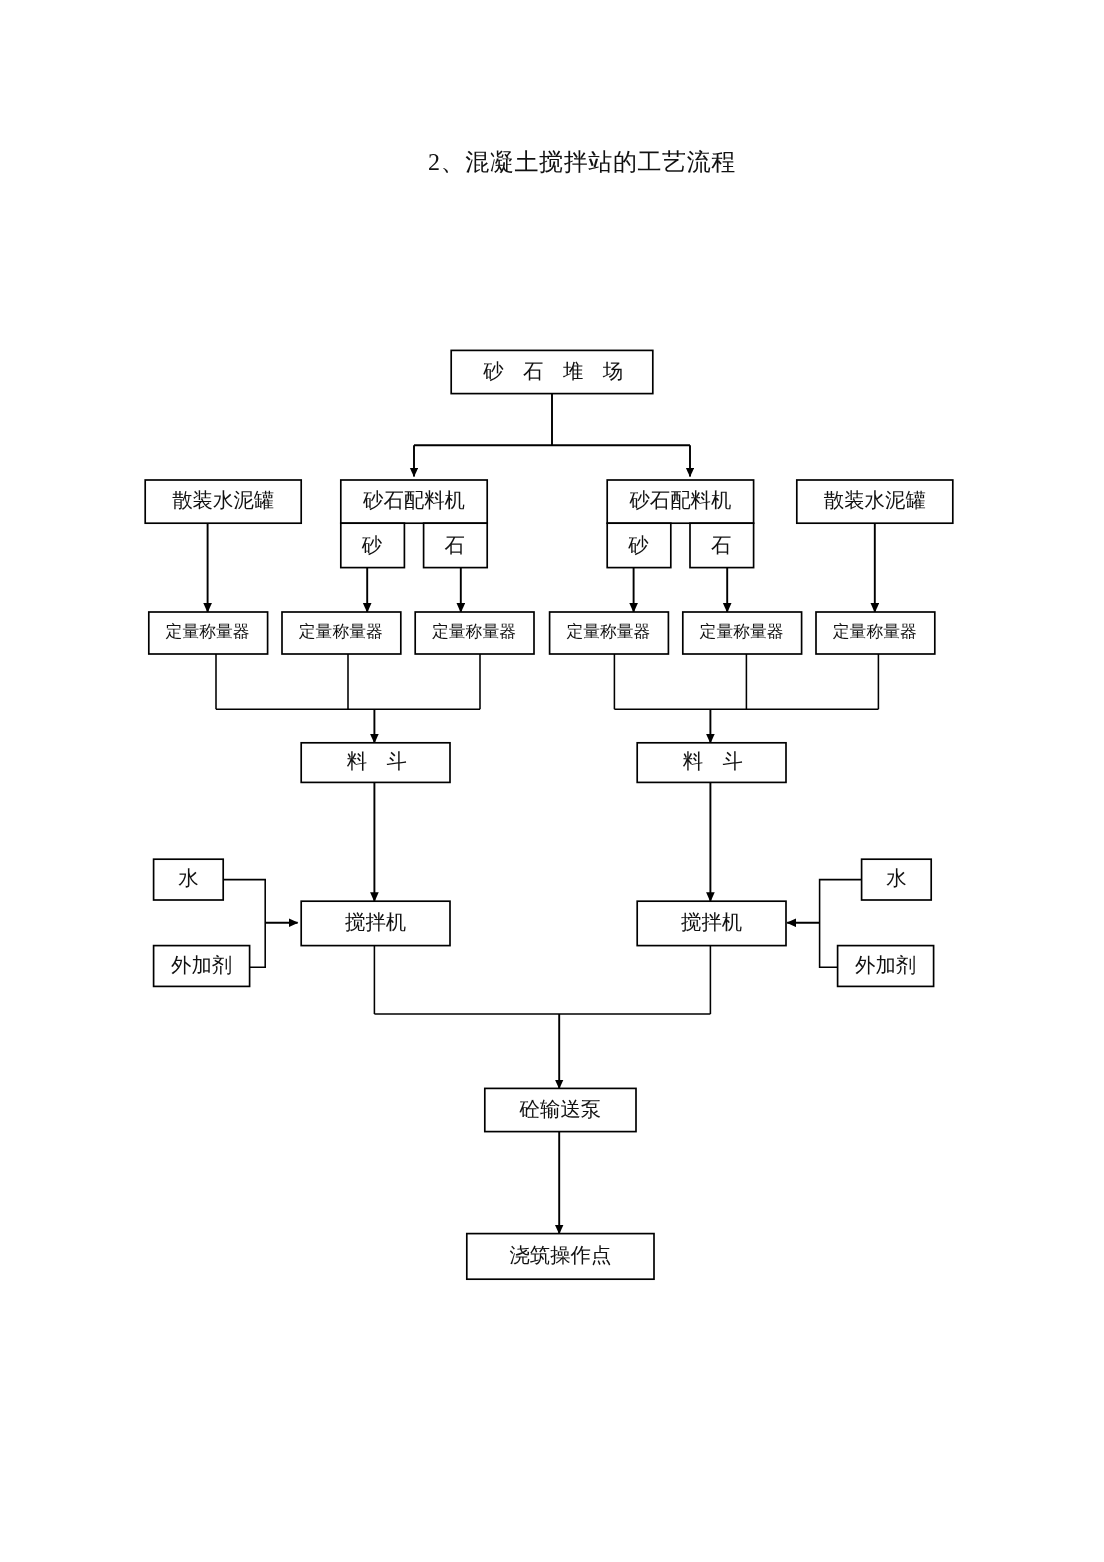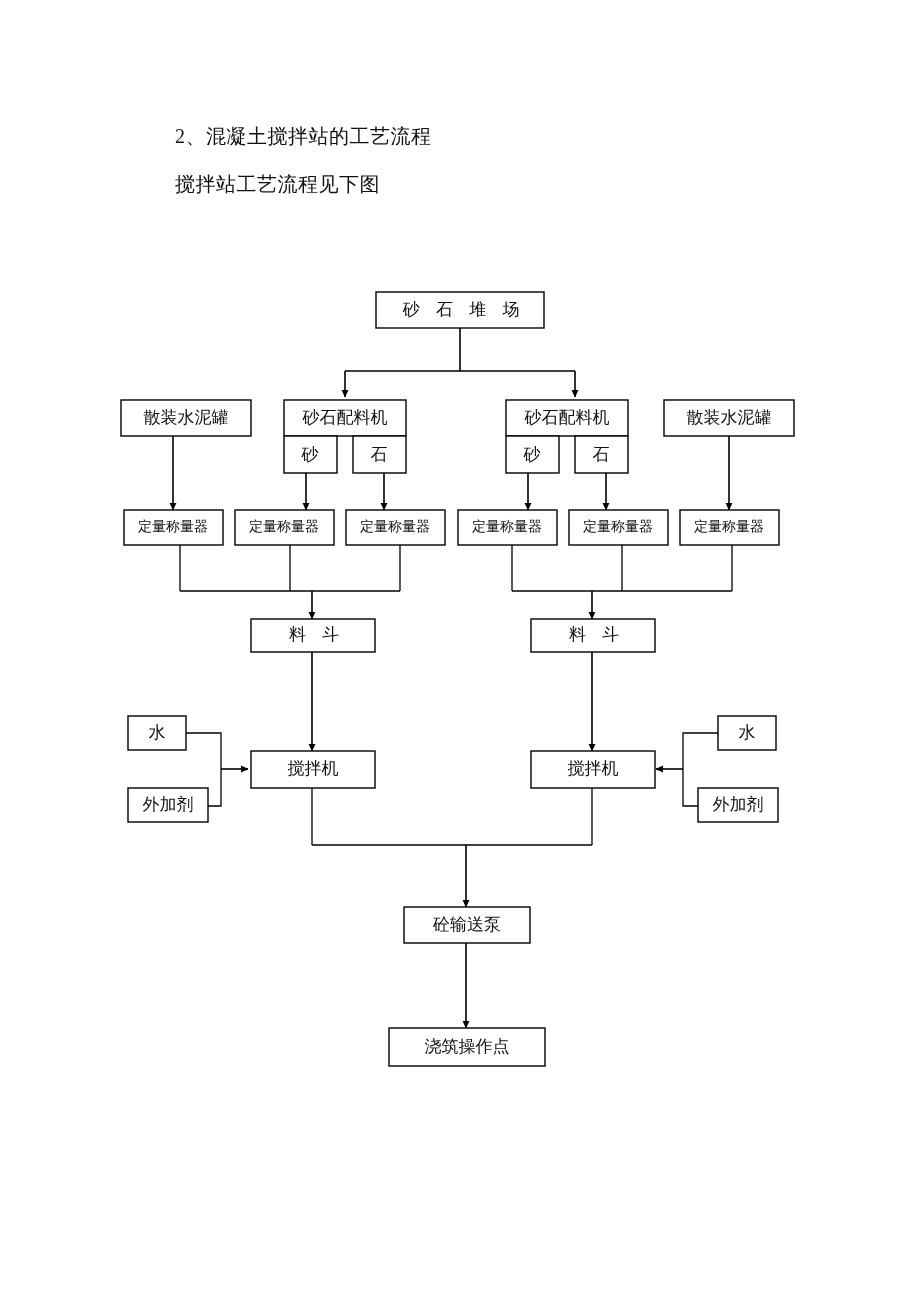--- a/index.html
+++ b/index.html
@@ -14,20 +14,21 @@
     font-family: "Liberation Serif", "DejaVu Serif", serif;
     color: #1a1a1a;
     position: relative;
     overflow: hidden;
   }
   #page {
     position: absolute;
     left: 0; top: 0;
     width: 752px;
     height: 1302px;
+    text-align: center;
   }
   .heading-block {
     position: absolute;
     left: 175px;
     top: 112px;
     width: 620px;
   }
   .heading-line {
     font-size: 20px;
     line-height: 48px;
@@ -67,21 +68,20 @@
     stroke-width: 1.3;
   }
 </style>
 </head>
 <body>
 
 <div id="page">
 
   <div class="heading-block">
     <div class="heading-line">2、混凝土搅拌站的工艺流程</div>
-    <div class="heading-line">搅拌站工艺流程见下图</div>
   </div>
 
   <svg id="flow-svg" width="920" height="1302" viewBox="0 0 920 1302">
     <defs>
       <marker id="arrow" markerWidth="9" markerHeight="9" refX="7.4" refY="3.6" orient="auto" markerUnits="userSpaceOnUse">
         <path d="M0,0 L8,3.6 L0,7.2 z" fill="#000000"></path>
       </marker>
     </defs>
 
     <g>

